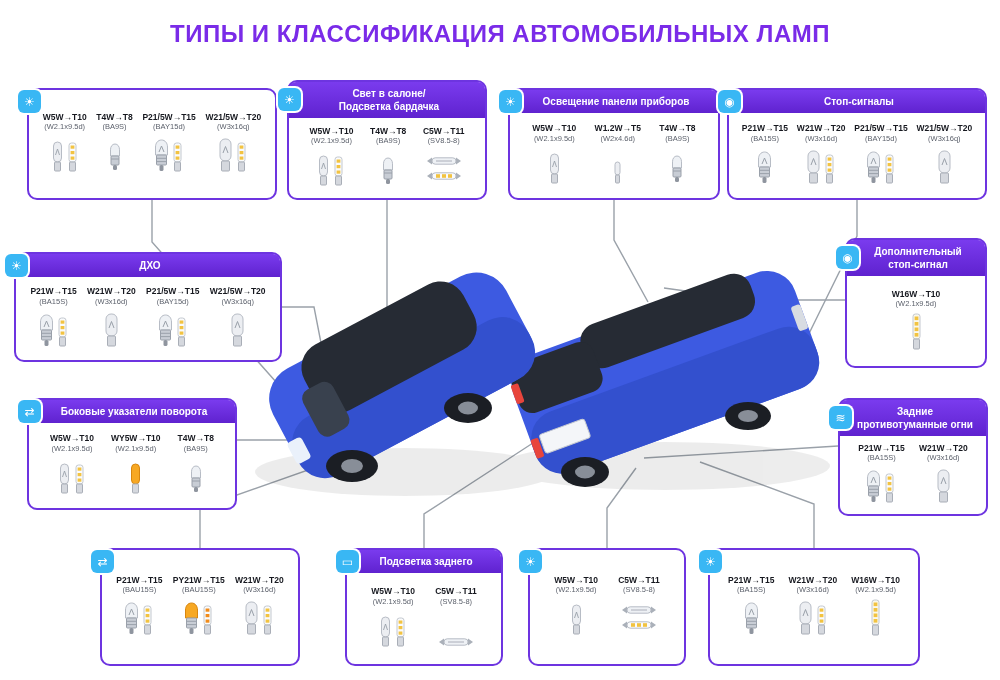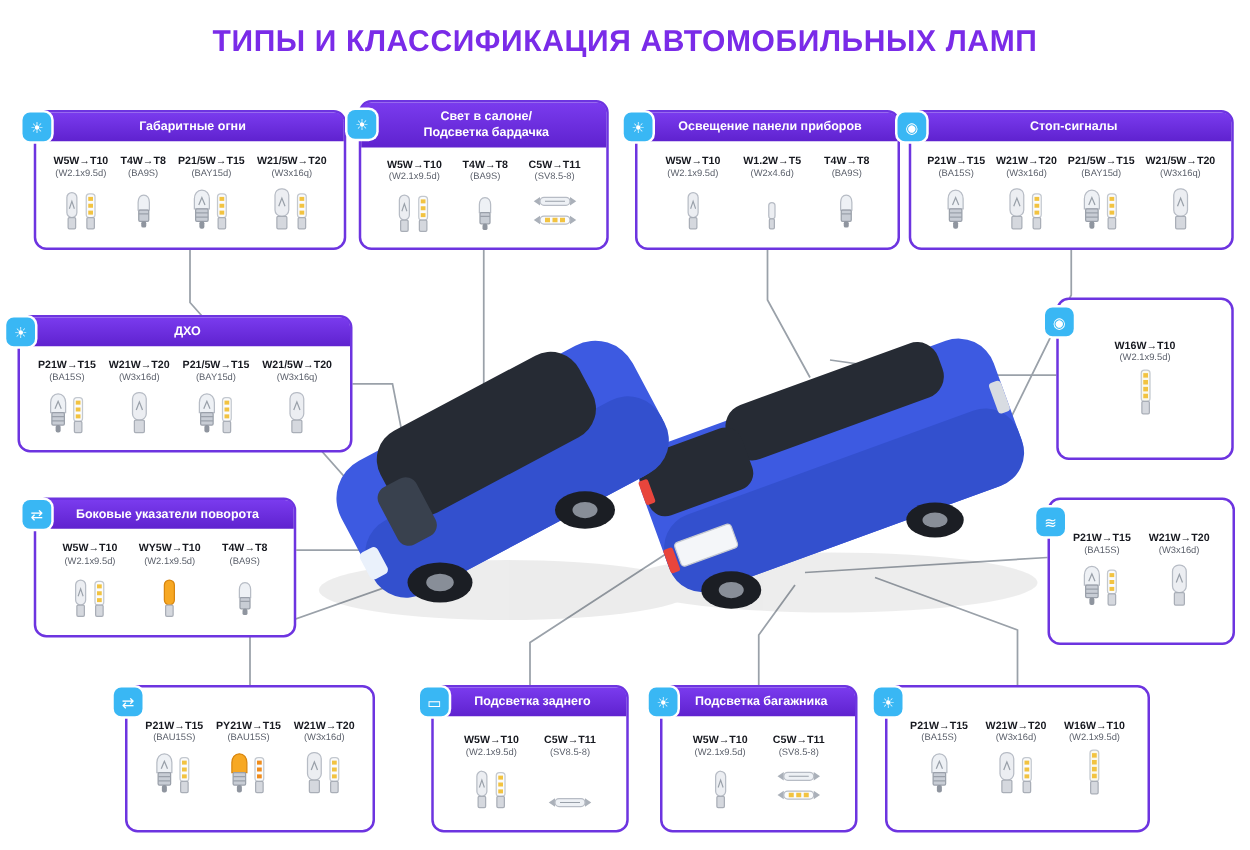--- a/index.html
+++ b/index.html
@@ -87,21 +87,20 @@
       <ellipse cx="468" cy="408" rx="24" ry="15" fill="#1B1E24"></ellipse>
       <ellipse cx="468" cy="408" rx="10" ry="6.5" fill="#888E98"></ellipse>
     </g>
   </svg>
 
   <h1 class="title">ТИПЫ И КЛАССИФИКАЦИЯ АВТОМОБИЛЬНЫХ ЛАМП</h1>
 
   <div id="boxes">
       <div class="lamp-box" style="left: 27px; top: 88px; width: 250px; height: 112px;">
         <div class="box-icon">☀</div>
-        <div class="box-header">Габаритные огни</div>
         <div class="lamp-row">
           <div class="lamp">
             <div class="lamp-name">W5W→T10</div>
             <div class="lamp-socket">(W2.1x9.5d)</div>
             <div class="lamp-bulbs">
               <svg width="13" height="32" viewBox="0 0 13 32">
                 <rect x="2.5" y="1" width="8" height="20" rx="4" fill="#ECEEF2" stroke="#B7BCC5"></rect>
                 <path d="M4.5 14 L6.5 8 L8.5 14" stroke="#99A0A9" stroke-width="0.9" fill="none"></path>
                 <rect x="3.5" y="21" width="6" height="9" rx="1" fill="#D5D8DE" stroke="#A9AEB7"></rect>
               </svg>
@@ -398,20 +397,22 @@
                 <rect x="2" y="1" width="11" height="22" rx="5" fill="#ECEEF2" stroke="#B7BCC5"></rect>
                 <path d="M5 15 L7.5 8.5 L10 15" stroke="#99A0A9" stroke-width="1" fill="none"></path>
                 <rect x="3.5" y="23" width="8" height="10" rx="1" fill="#D5D8DE" stroke="#A9AEB7"></rect>
               </svg>
             </div>
           </div>
         </div>
       </div>
       <div class="lamp-box h2" style="left: 845px; top: 238px; width: 142px; height: 130px;">
         <div class="box-icon">◉</div>
+        <div class="box-header">Дополнительный
+стоп-сигнал</div>
         <div class="lamp-row">
           <div class="lamp">
             <div class="lamp-name">W16W→T10</div>
             <div class="lamp-socket">(W2.1x9.5d)</div>
             <div class="lamp-bulbs">
               <svg width="13" height="37" viewBox="0 0 13 37">
                 <rect x="3" y="1" width="7" height="25" rx="2.5" fill="#FAF8EC" stroke="#C3C8CF"></rect>
                 <rect x="4.6" y="3.5" width="3.8" height="3.6" fill="#F2C341"></rect>
                 <rect x="4.6" y="9" width="3.8" height="3.6" fill="#F2C341"></rect>
                 <rect x="4.6" y="14.5" width="3.8" height="3.6" fill="#F2C341"></rect>
@@ -463,20 +464,22 @@
                 <rect x="2" y="13" width="8" height="9" rx="1" fill="#C8CDD5" stroke="#9AA0AA"></rect>
                 <line x1="2" y1="16" x2="10" y2="16" stroke="#9AA0AA"></line>
                 <rect x="4" y="22" width="4" height="5" rx="1.5" fill="#8F959F"></rect>
               </svg>
             </div>
           </div>
         </div>
       </div>
       <div class="lamp-box h2" style="left: 838px; top: 398px; width: 150px; height: 118px;">
         <div class="box-icon">≋</div>
+        <div class="box-header">Задние
+противотуманные огни</div>
         <div class="lamp-row">
           <div class="lamp">
             <div class="lamp-name">P21W→T15</div>
             <div class="lamp-socket">(BA15S)</div>
             <div class="lamp-bulbs">
               <svg width="15" height="34" viewBox="0 0 15 34">
                 <path d="M7.5 1 C11.2 1 13.5 4.2 13.5 8 L13.5 16 L1.5 16 L1.5 8 C1.5 4.2 3.8 1 7.5 1 Z" fill="#EEF1F5" stroke="#B7BCC5"></path>
                 <path d="M5 13 L7.5 7 L10 13" stroke="#99A0A9" fill="none"></path>
                 <rect x="2.5" y="16" width="10" height="10" rx="1" fill="#C8CDD5" stroke="#9AA0AA"></rect>
                 <line x1="2.5" y1="19.3" x2="12.5" y2="19.3" stroke="#9AA0AA"></line>
@@ -600,21 +603,20 @@
                 <polygon points="35,6 30,2.6 30,9.4" fill="#AAB0B9"></polygon>
                 <rect x="6" y="2.8" width="24" height="6.4" rx="3.2" fill="#EEF1F5" stroke="#B7BCC5"></rect>
                 <line x1="10" y1="6" x2="26" y2="6" stroke="#99A0A9" stroke-width="0.8"></line>
               </svg>
             </div>
           </div>
         </div>
       </div>
       <div class="lamp-box" style="left: 528px; top: 548px; width: 158px; height: 118px;">
         <div class="box-icon">☀</div>
-        <div class="box-header">Подсветка багажника</div>
         <div class="lamp-row">
           <div class="lamp">
             <div class="lamp-name">W5W→T10</div>
             <div class="lamp-socket">(W2.1x9.5d)</div>
             <div class="lamp-bulbs">
               <svg width="13" height="32" viewBox="0 0 13 32">
                 <rect x="2.5" y="1" width="8" height="20" rx="4" fill="#ECEEF2" stroke="#B7BCC5"></rect>
                 <path d="M4.5 14 L6.5 8 L8.5 14" stroke="#99A0A9" stroke-width="0.9" fill="none"></path>
                 <rect x="3.5" y="21" width="6" height="9" rx="1" fill="#D5D8DE" stroke="#A9AEB7"></rect>
               </svg>

